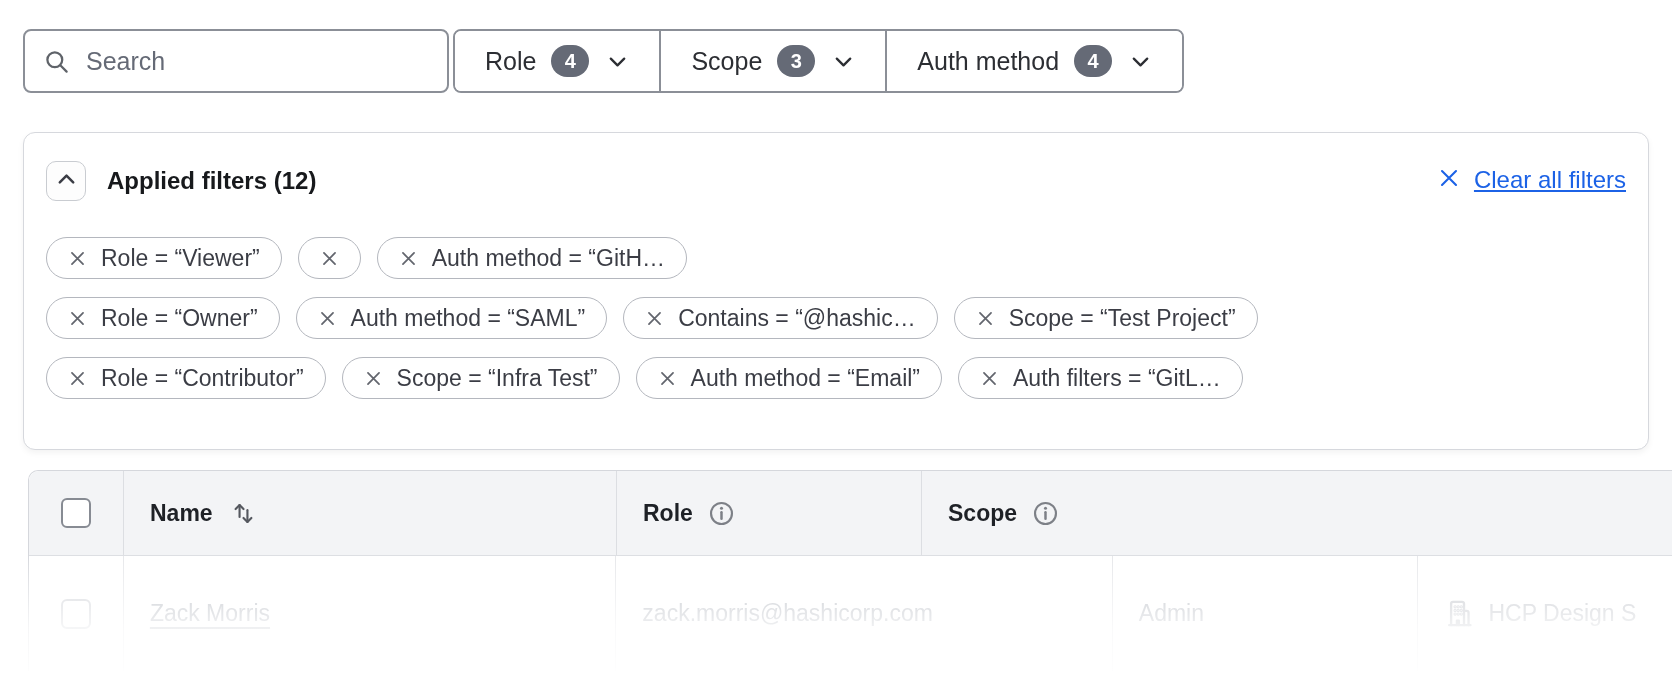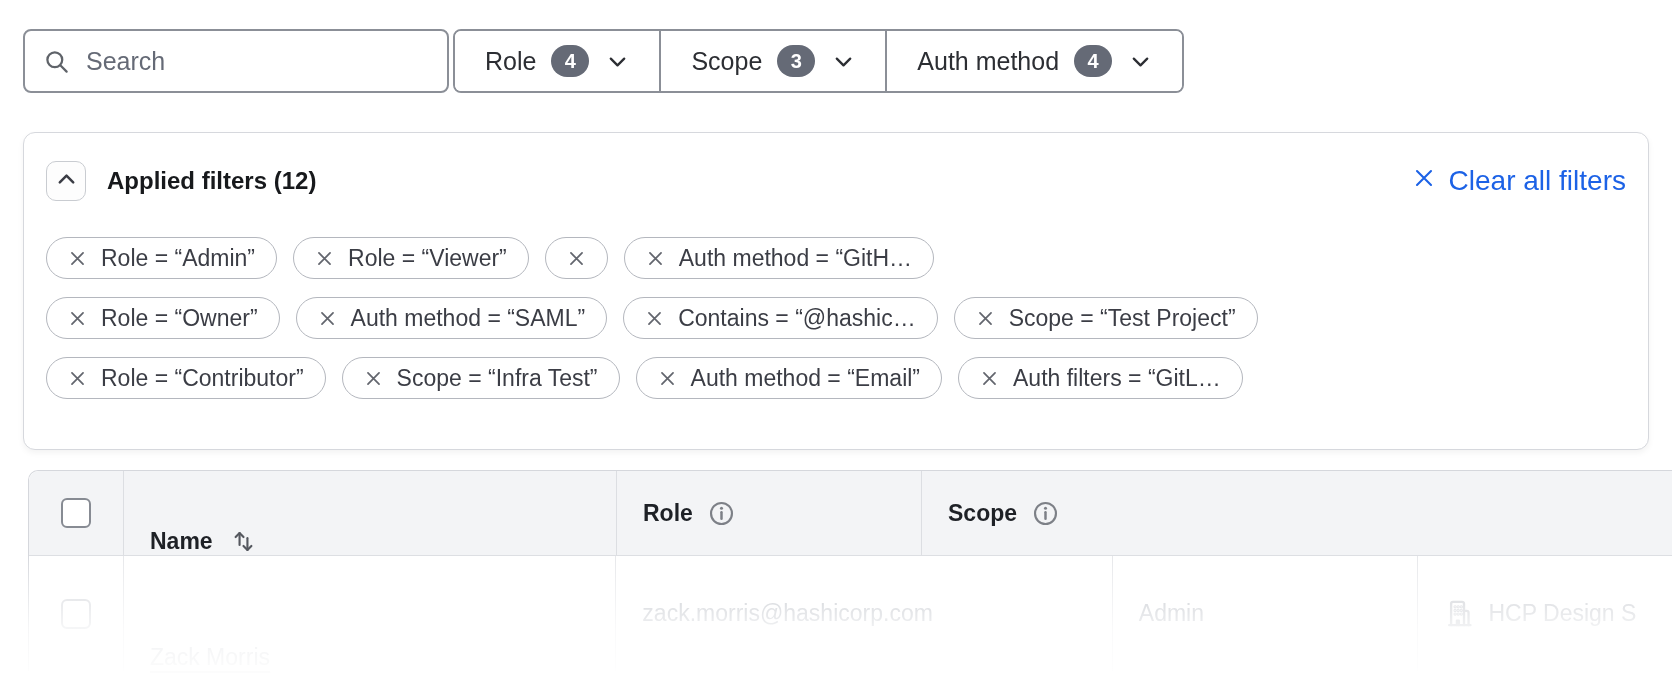--- a/index.html
+++ b/index.html
@@ -54,22 +54,22 @@
   }
   .panel-head { display: flex; align-items: center; }
   .collapse-btn {
     width: 40px; height: 40px; border: 1.5px solid #c9ccd1; border-radius: 10px;
     background: #fdfdfd; display: flex; align-items: center; justify-content: center;
     color: #3b3d45; cursor: pointer;
   }
   .panel-title { margin-left: 21px; font-size: 24px; font-weight: 700; color: #17191c; }
   .clear-all {
     margin-left: auto; display: flex; gap: 13px;
-    color: #1c62e6; font-size: 28px; font-weight: 500; cursor: pointer;
-    background: none; border: none; font-family: inherit;
+    color: #1c62e6; font-size: 24px; font-weight: 500; cursor: pointer;
+    background: none; border: none; font-family: inherit; text-decoration: underline;
   }
   .chips { margin-top: 36px; display: flex; flex-direction: column; gap: 18px; }
   .chip-row { display: flex; gap: 16px; }
   .chip {
     height: 42px; border: 1.5px solid #b4b7be; border-radius: 21px;
     display: inline-flex; align-items: center; gap: 14px;
     padding: 0 21px; background: #fff;
     font-size: 23px; color: #3b3d45; white-space: nowrap;
   }
   .chip .x { color: #63666e; display: flex; cursor: pointer; }
@@ -81,21 +81,21 @@
     border-radius: 10px 10px 0 0; background: #fff;
   }
   .thead { display: flex; height: 84px; background: #f3f4f6; border-radius: 10px 10px 0 0; }
   .trow  { display: flex; height: 116px; background: #fff; border-top: 1.5px solid #dcdee2; }
   .th, .td { display: flex; align-items: center; padding: 0 26px; }
   .th { font-size: 23px; font-weight: 700; color: #1e2126; }
   .td { font-size: 23px; color: #b9bdc4; }
   .th + .th { border-left: 1.5px solid #dcdee2; }
   .td + .td { border-left: 1.5px solid #e6e7ea; }
   .col-check { width: 94px; justify-content: center; padding: 0; }
-  .col-name  { width: 493px; align-items: flex-end; }
+  .col-name  { width: 493px; }
   .col-email { width: 497px; }
   .col-role  { width: 305px; }
   .col-scope { width: 461px; }
   .checkbox {
     width: 30px; height: 30px; border: 2px solid #878b93; border-radius: 6px;
     background: #fff; appearance: none; cursor: pointer;
   }
   .trow .checkbox { border-color: #d3d5da; }
   .th .hicon { margin-left: 17px; color: #55585f; display: flex; }
   .th .iicon { margin-left: 15px; color: #7d8087; display: flex; cursor: pointer; }
@@ -170,28 +170,20 @@
         <svg width="24" height="24" viewBox="0 0 24 24">
             <path d="M5 5l14 14M19 5L5 19" fill="none" stroke="currentColor" stroke-width="2.1" stroke-linecap="round"></path>
           </svg>
       </span>
       <span>Clear all filters</span>
     </button>
   </div>
 
   <div class="chips">
     <div class="chip-row">
-      <span class="chip">
-          <span class="x">
-            <svg width="19" height="19" viewBox="0 0 24 24">
-              <path d="M5 5l14 14M19 5L5 19" fill="none" stroke="currentColor" stroke-width="2.2" stroke-linecap="round"></path>
-            </svg>
-          </span>
-          <span>Role = “Admin”</span>
-        </span>
       <span class="chip">
           <span class="x">
             <svg width="19" height="19" viewBox="0 0 24 24">
               <path d="M5 5l14 14M19 5L5 19" fill="none" stroke="currentColor" stroke-width="2.2" stroke-linecap="round"></path>
             </svg>
           </span>
           <span>Role = “Viewer”</span>
         </span>
       <span class="chip">
           <span class="x">

